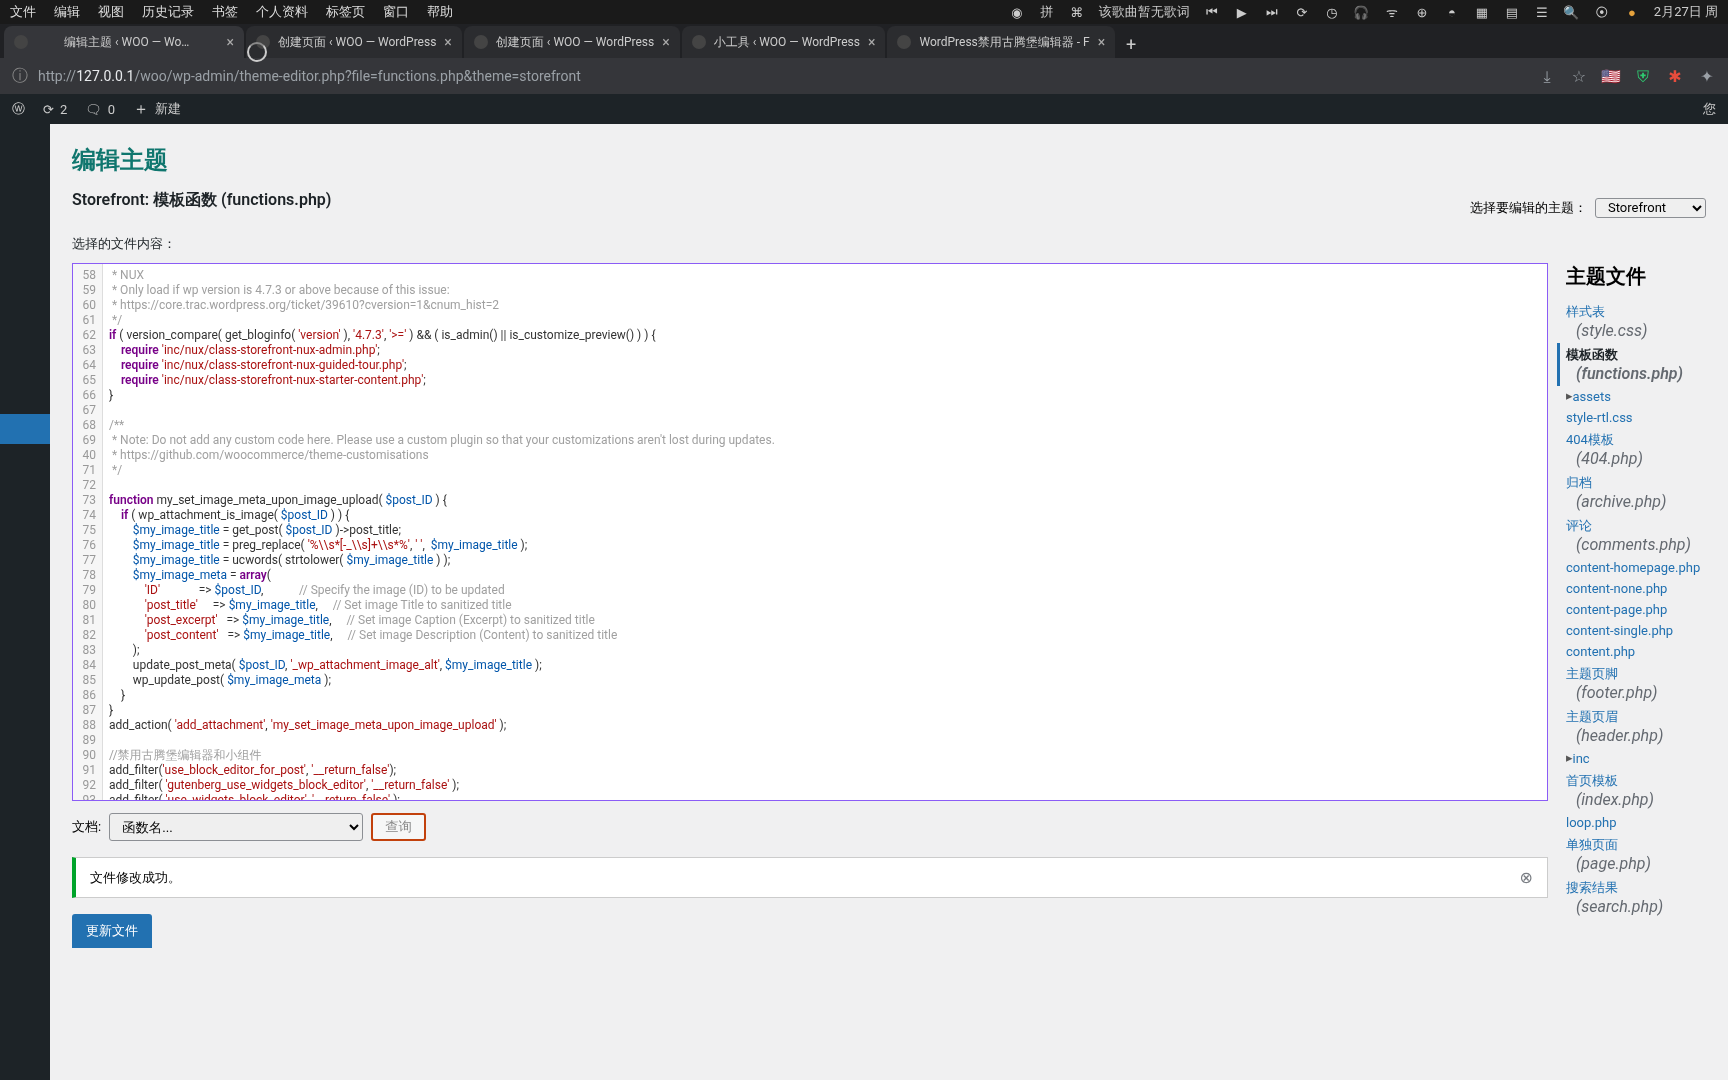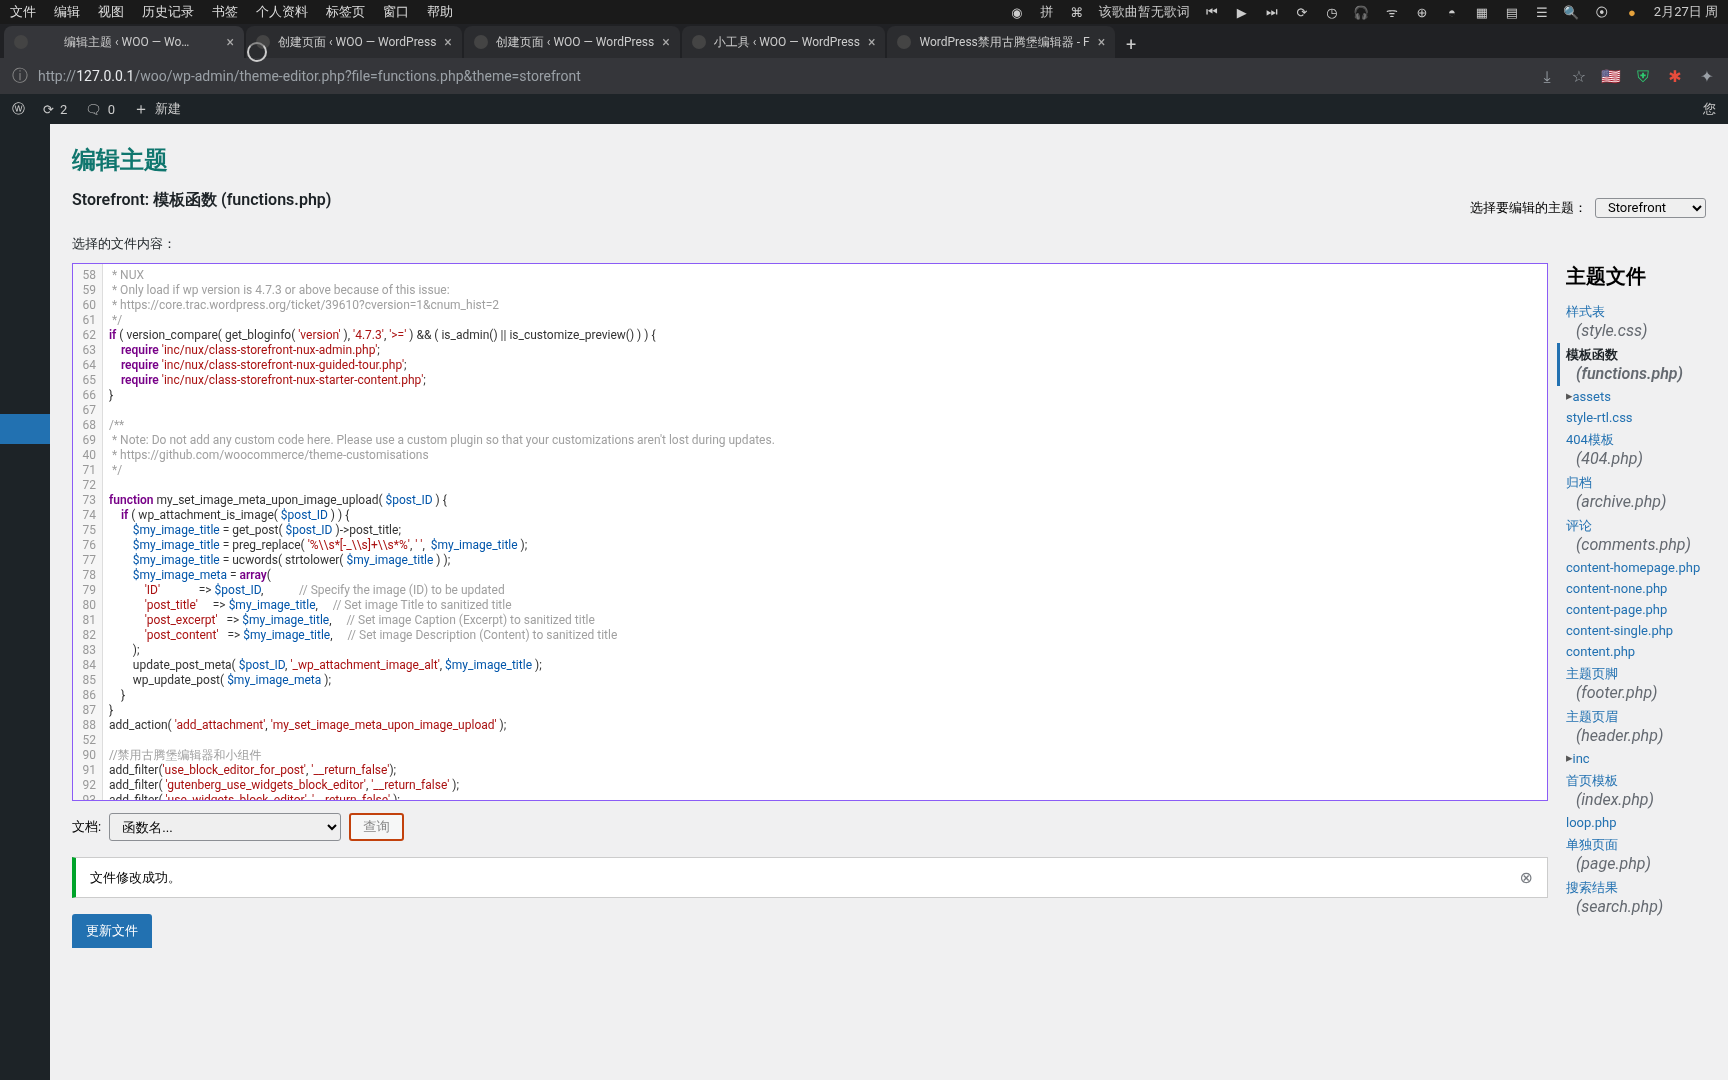--- a/index.html
+++ b/index.html
@@ -58,21 +58,21 @@
   .code-box .gutter { position:absolute; left:0; top:0; bottom:0; width:30px; background:#f6f6f6; border-right:1px solid #ddd; text-align:right; color:#999; padding:4px 6px 0 0; }
   .code-box .gutter div { height:15px; }
   .code-box .code { position:absolute; left:30px; right:0; top:0; padding:4px 6px; white-space:pre; color:#333; }
   .code-box .code .ln { height:15px; display:block; }
   .c-comment { color:#a0a0a0; }
   .c-key { color:#708; font-weight:600; }
   .c-str { color:#a11; }
   .c-var { color:#05a; }
 
   .file-lookup { display:flex; align-items:center; gap:8px; margin-top:12px; font-size:13px; }
-  .file-lookup select { width:232px; height:28px; border:1px solid #8c8f94; border-radius:3px; padding:0 8px; }
+  .file-lookup select { width:254px; height:28px; border:1px solid #8c8f94; border-radius:3px; padding:0 8px; }
   .file-lookup button { height:28px; padding:0 12px; border:2px solid #c2410c; background:#f6f7f7; color:#888; border-radius:3px; }
 
   .notice { margin-top:16px; border:1px solid #ccc; border-left:4px solid #00a32a; background:#fff; padding:10px 14px; font-size:13px; display:flex; justify-content:space-between; align-items:center; }
   .notice .dismiss { color:#787c82; cursor:pointer; font-size:16px; }
 
   .update-btn { margin-top:16px; background:#2271b1; color:#fff; border:none; padding:8px 14px; font-size:13px; border-radius:3px 3px 0 0; cursor:pointer; }
 
   .files-panel { width:140px; font-size:13px; }
   .files-panel h2 { font-size:20px; font-weight:600; margin-bottom:10px; }
   .files-panel ul { list-style:none; }
@@ -228,21 +228,21 @@
               <div>79</div>
               <div>80</div>
               <div>81</div>
               <div>82</div>
               <div>83</div>
               <div>84</div>
               <div>85</div>
               <div>86</div>
               <div>87</div>
               <div>88</div>
-              <div>52</div>
+              <div>89</div>
               <div>90</div>
               <div>91</div>
               <div>92</div>
               <div>93</div>
             </div>
           <div class="code" id="code"><span class="ln"><span class="c-comment"> * NUX</span></span><span class="ln"><span class="c-comment"> * Only load if wp version is 4.7.3 or above because of this issue:</span></span><span class="ln"><span class="c-comment"> * https://core.trac.wordpress.org/ticket/39610?cversion=1&amp;cnum_hist=2</span></span><span class="ln"><span class="c-comment"> */</span></span><span class="ln"><span class="c-key">if</span> ( version_compare( get_bloginfo( <span class="c-str">'version'</span> ), <span class="c-str">'4.7.3'</span>, <span class="c-str">'&gt;='</span> ) &amp;&amp; ( is_admin() || is_customize_preview() ) ) {</span><span class="ln">    <span class="c-key">require</span> <span class="c-str">'inc/nux/class-storefront-nux-admin.php'</span>;</span><span class="ln">    <span class="c-key">require</span> <span class="c-str">'inc/nux/class-storefront-nux-guided-tour.php'</span>;</span><span class="ln">    <span class="c-key">require</span> <span class="c-str">'inc/nux/class-storefront-nux-starter-content.php'</span>;</span><span class="ln">}</span><span class="ln">&nbsp;</span><span class="ln"><span class="c-comment">/**</span></span><span class="ln"><span class="c-comment"> * Note: Do not add any custom code here. Please use a custom plugin so that your customizations aren't lost during updates.</span></span><span class="ln"><span class="c-comment"> * https://github.com/woocommerce/theme-customisations</span></span><span class="ln"><span class="c-comment"> */</span></span><span class="ln">&nbsp;</span><span class="ln"><span class="c-key">function</span> my_set_image_meta_upon_image_upload( <span class="c-var">$post_ID</span> ) {</span><span class="ln">    <span class="c-key">if</span> ( wp_attachment_is_image( <span class="c-var">$post_ID</span> ) ) {</span><span class="ln">        <span class="c-var">$my_image_title</span> = get_post( <span class="c-var">$post_ID</span> )-&gt;post_title;</span><span class="ln">        <span class="c-var">$my_image_title</span> = preg_replace( <span class="c-str">'%\\s*[-_\\s]+\\s*%'</span>, <span class="c-str">' '</span>,  <span class="c-var">$my_image_title</span> );</span><span class="ln">        <span class="c-var">$my_image_title</span> = ucwords( strtolower( <span class="c-var">$my_image_title</span> ) );</span><span class="ln">        <span class="c-var">$my_image_meta</span> = <span class="c-key">array</span>(</span><span class="ln">            <span class="c-str">'ID'</span>             =&gt; <span class="c-var">$post_ID</span>,            <span class="c-comment">// Specify the image (ID) to be updated</span></span><span class="ln">            <span class="c-str">'post_title'</span>     =&gt; <span class="c-var">$my_image_title</span>,     <span class="c-comment">// Set image Title to sanitized title</span></span><span class="ln">            <span class="c-str">'post_excerpt'</span>   =&gt; <span class="c-var">$my_image_title</span>,     <span class="c-comment">// Set image Caption (Excerpt) to sanitized title</span></span><span class="ln">            <span class="c-str">'post_content'</span>   =&gt; <span class="c-var">$my_image_title</span>,     <span class="c-comment">// Set image Description (Content) to sanitized title</span></span><span class="ln">        );</span><span class="ln">        update_post_meta( <span class="c-var">$post_ID</span>, <span class="c-str">'_wp_attachment_image_alt'</span>, <span class="c-var">$my_image_title</span> );</span><span class="ln">        wp_update_post( <span class="c-var">$my_image_meta</span> );</span><span class="ln">    }</span><span class="ln">}</span><span class="ln">add_action( <span class="c-str">'add_attachment'</span>, <span class="c-str">'my_set_image_meta_upon_image_upload'</span> );</span><span class="ln">&nbsp;</span><span class="ln"><span class="c-comment">//禁用古腾堡编辑器和小组件</span></span><span class="ln">add_filter(<span class="c-str">'use_block_editor_for_post'</span>, <span class="c-str">'__return_false'</span>);</span><span class="ln">add_filter( <span class="c-str">'gutenberg_use_widgets_block_editor'</span>, <span class="c-str">'__return_false'</span> );</span><span class="ln">add_filter( <span class="c-str">'use_widgets_block_editor'</span>, <span class="c-str">'__return_false'</span> );</span></div>
         </div>
 
         <div class="file-lookup">
           <span>文档:</span>

